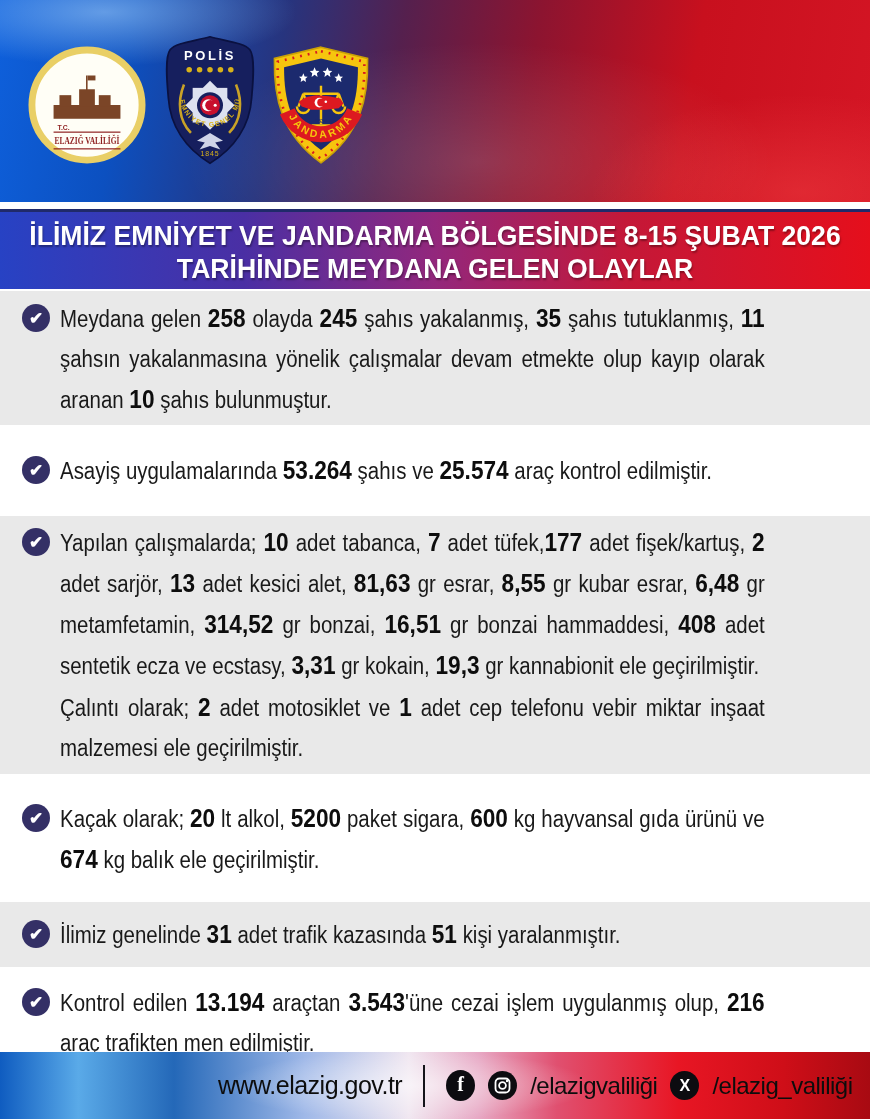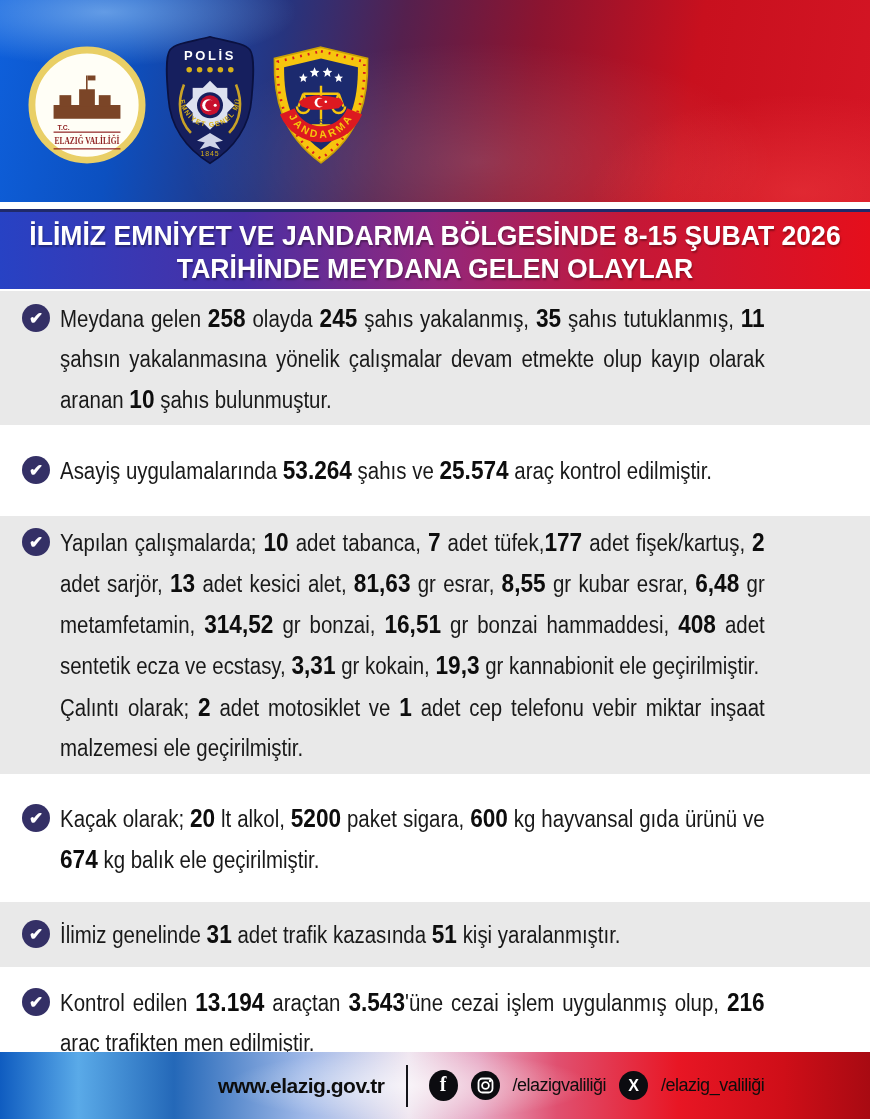--- a/index.html
+++ b/index.html
@@ -61,27 +61,27 @@
     transform:scaleX(.9);transform-origin:100% 50%;
   }
   
   .footer{
     position:absolute;left:0;top:1052px;width:870px;height:67px;
     background:
       radial-gradient(ellipse 260px 50px at 47% 50%, rgba(255,255,255,.55), transparent 70%),
       linear-gradient(90deg,#0f5cc0 0%,#5aaae8 9%,#2468b8 20%,#9fb8e8 35%,#f0e6f0 47%,#e7a8c4 55%,#e05070 64%,#e81624 78%,#cf0e18 90%,#a80a12 100%);
   }
   .footer-inner{display:flex;align-items:center;height:67px;margin-left:218px;gap:13px;color:#0d0d0d;}
-  .site{font-size:21px;font-weight:700;letter-spacing:-.5px;}
+  .site{font-size:25px;font-weight:400;letter-spacing:-.5px;}
   .fdivider{width:2px;height:42px;background:#15151a;margin:0 8px;}
   .sicon{width:29px;height:29px;border-radius:50%;background:#0c0c10;color:#fff;
     display:flex;align-items:center;justify-content:center;flex:0 0 29px;}
   .fb{font-family:"Liberation Serif", serif;font-weight:bold;font-size:20px;padding-bottom:2px;}
   .xx{font-weight:bold;font-size:16px;}
-  .handle{font-size:18px;letter-spacing:-.5px;}
+  .handle{font-size:24px;letter-spacing:-.5px;}
 </style>
 </head>
 <body>
 
 <div class="poster">
 
   <div class="header">
 
     <svg class="logo logo-gov" viewBox="0 0 120 120">
       <circle cx="60" cy="60" r="56" fill="#fffef6" stroke="#e9cf66" stroke-width="7"></circle>

